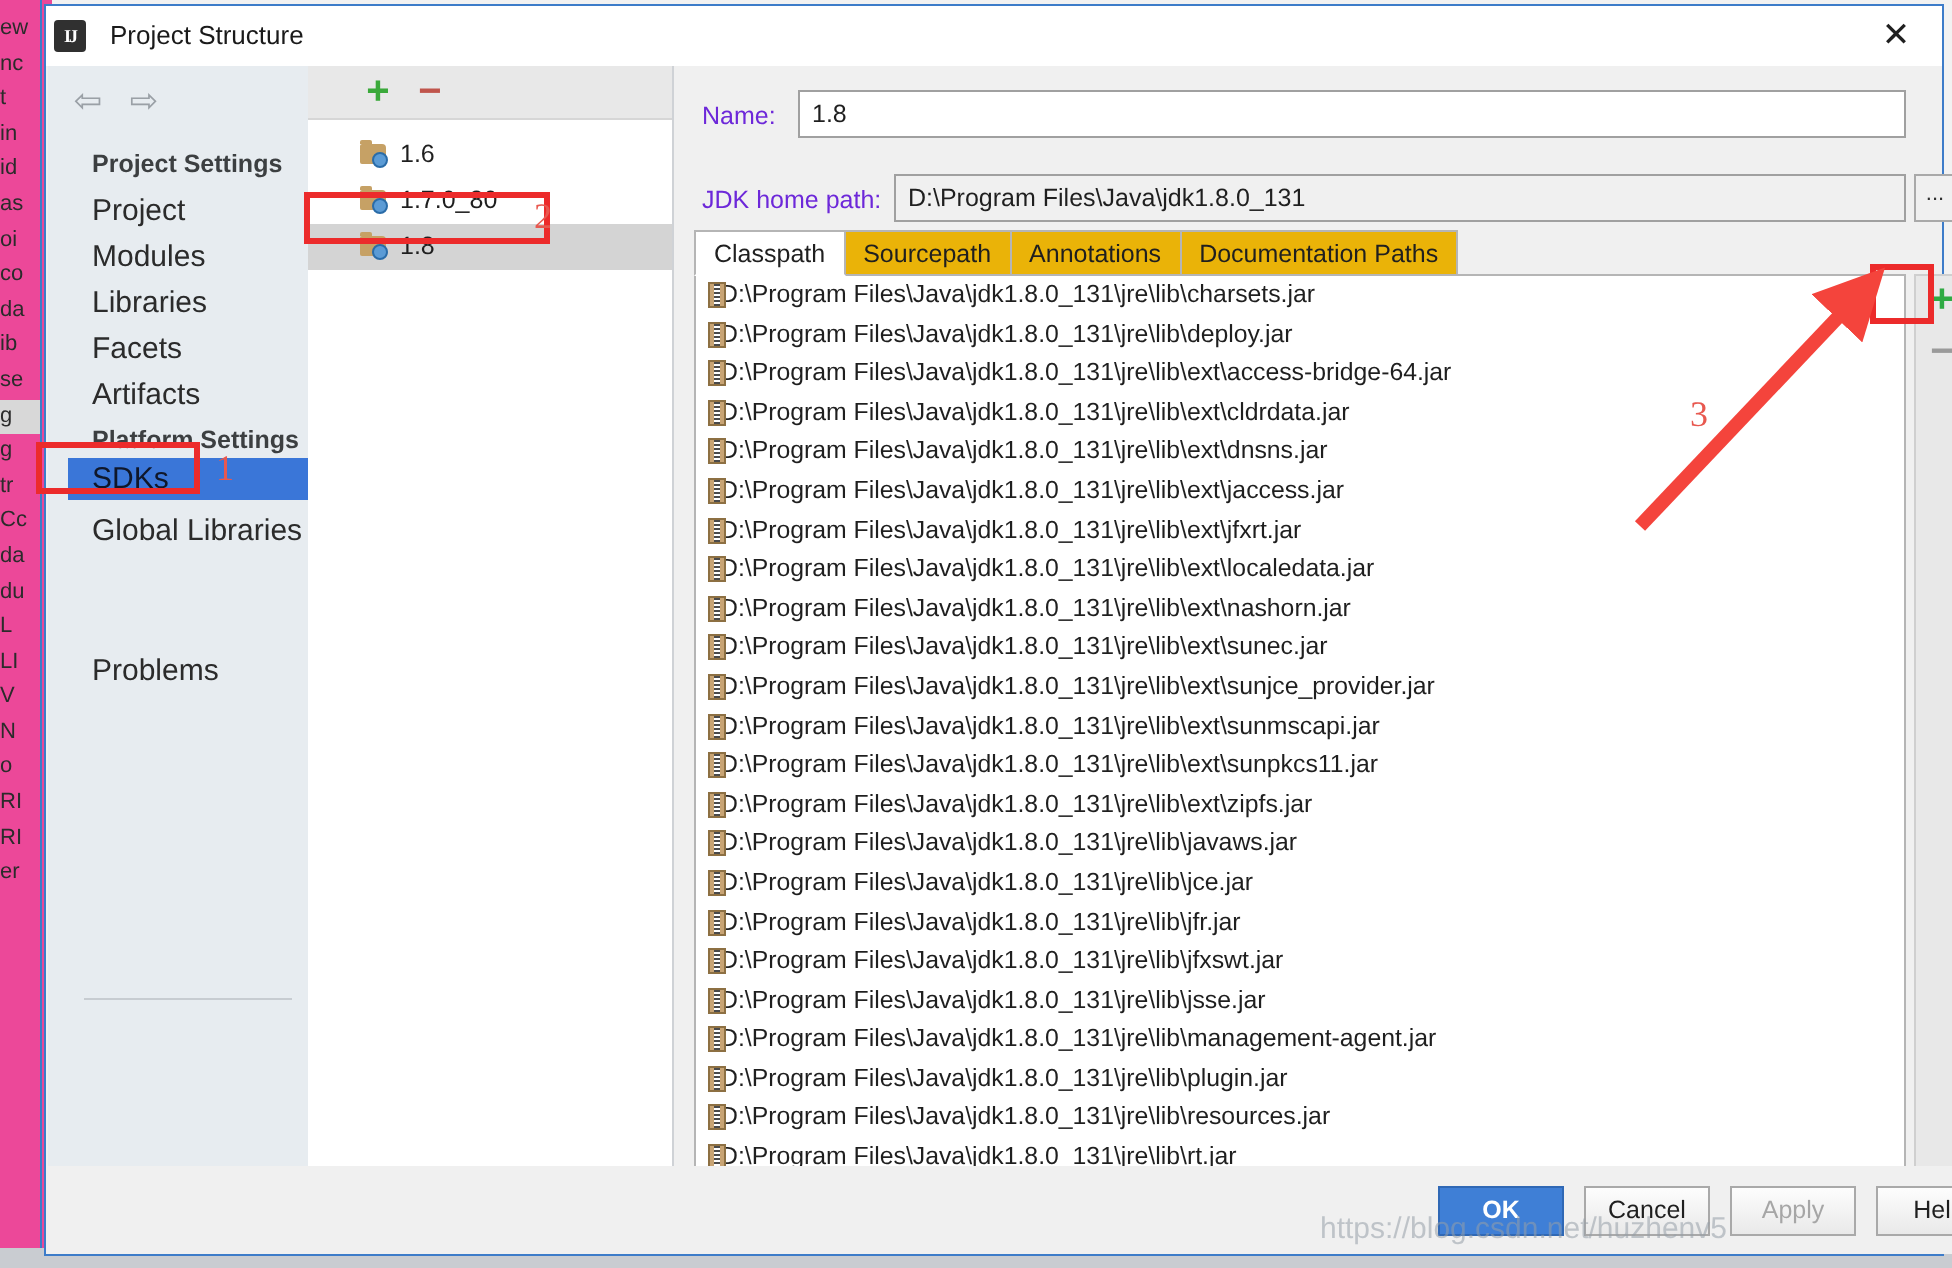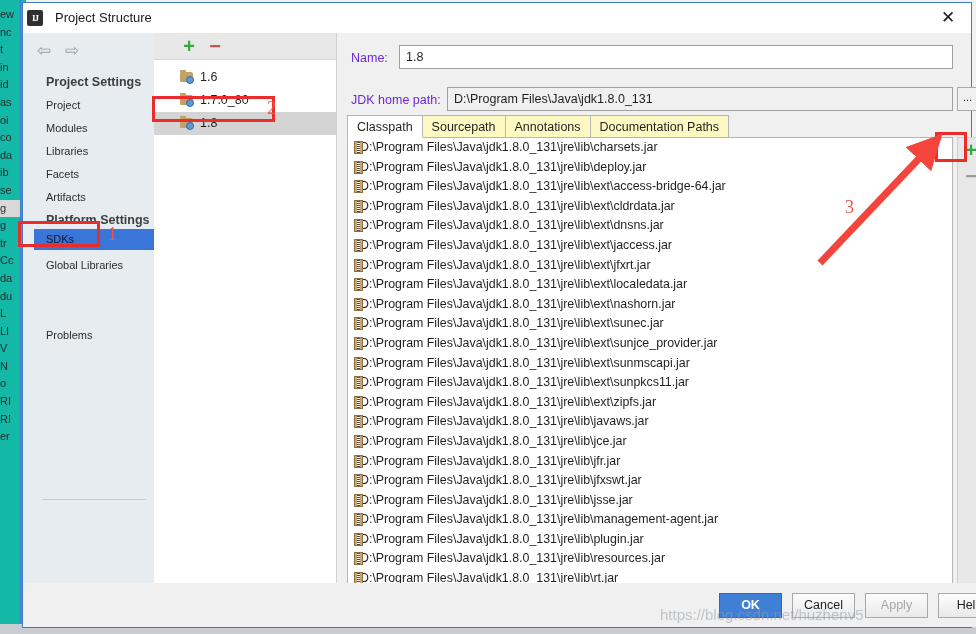--- a/index.html
+++ b/index.html
@@ -12,21 +12,21 @@
   #root {
     position: relative;
     width: 976px; height: 634px;
     background: #f2f2f2;
   }
 
   
   .bg-window {
     position: absolute; left: 0; top: 0;
     width: 26px; height: 634px;
-    background: #14b8a6;
+    background: #ec4899;
     overflow: hidden;
   }
   .bg-frag-col {
     position: absolute; left: 0; top: 6px;
     width: 20px;
     font-size: 11px;
     color: #2b2b2b;
     line-height: 17.6px;
     white-space: nowrap;
     overflow: hidden;
@@ -104,21 +104,21 @@
 
   .sb-group {
     position: absolute; left: 22px;
     font-size: 12.5px; font-weight: bold;
     color: #3c3f41;
     white-space: nowrap;
   }
   .sb-item {
     position: absolute; left: 22px;
     height: 21px;
-    font-size: 11px;
+    font-size: 15px;
     color: #2b2b2b;
     line-height: 21px;
     white-space: nowrap;
   }
   .sb-item.selected {
     left: 22px; width: 128px;
     background: #3a76d8;
     color: #0f172a;
     padding-left: 12px;
     margin-left: -12px;
@@ -238,21 +238,21 @@
     height: 23px;
   }
   .tab {
     position: relative;
     float: left;
     height: 23px;
     line-height: 23px;
     padding: 0 9px;
     font-size: 12.5px;
     color: #1f1f1f;
-    background: #fef9c3;
+    background: #eab308;
     border: 1px solid #b5b5b5;
     border-bottom: none;
     margin-right: -1px;
     box-sizing: border-box;
     white-space: nowrap;
   }
   .tab.active {
     background: #ffffff;
     border-bottom: 1px solid #ffffff;
     z-index: 2;

